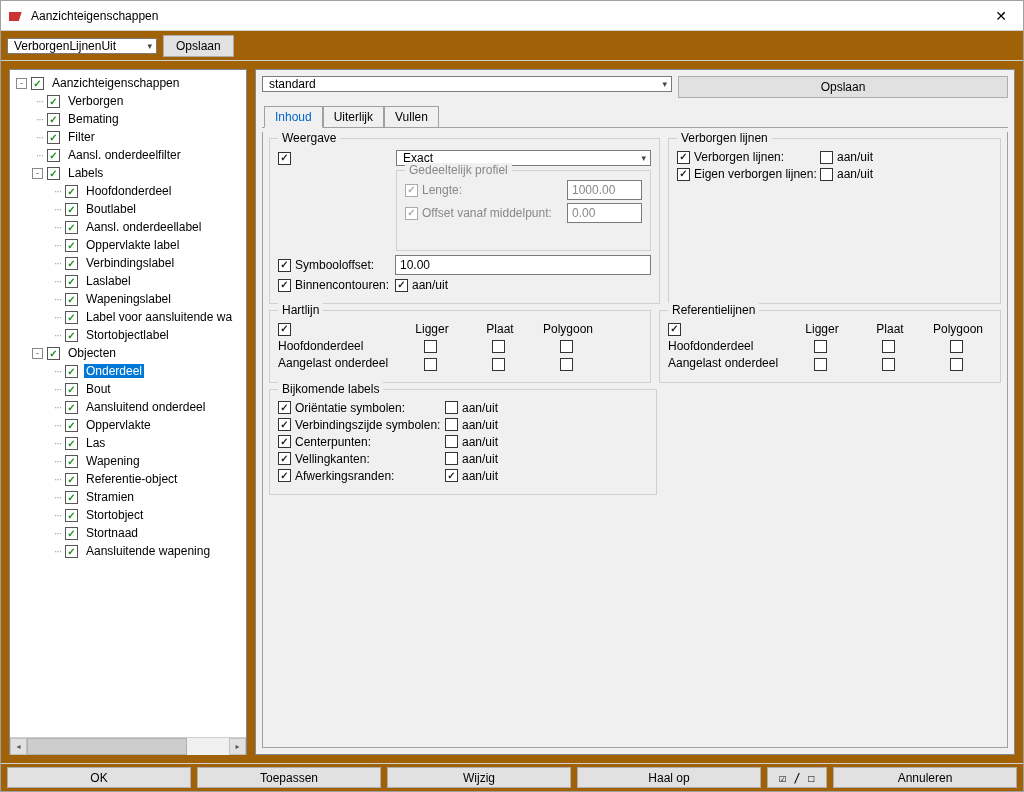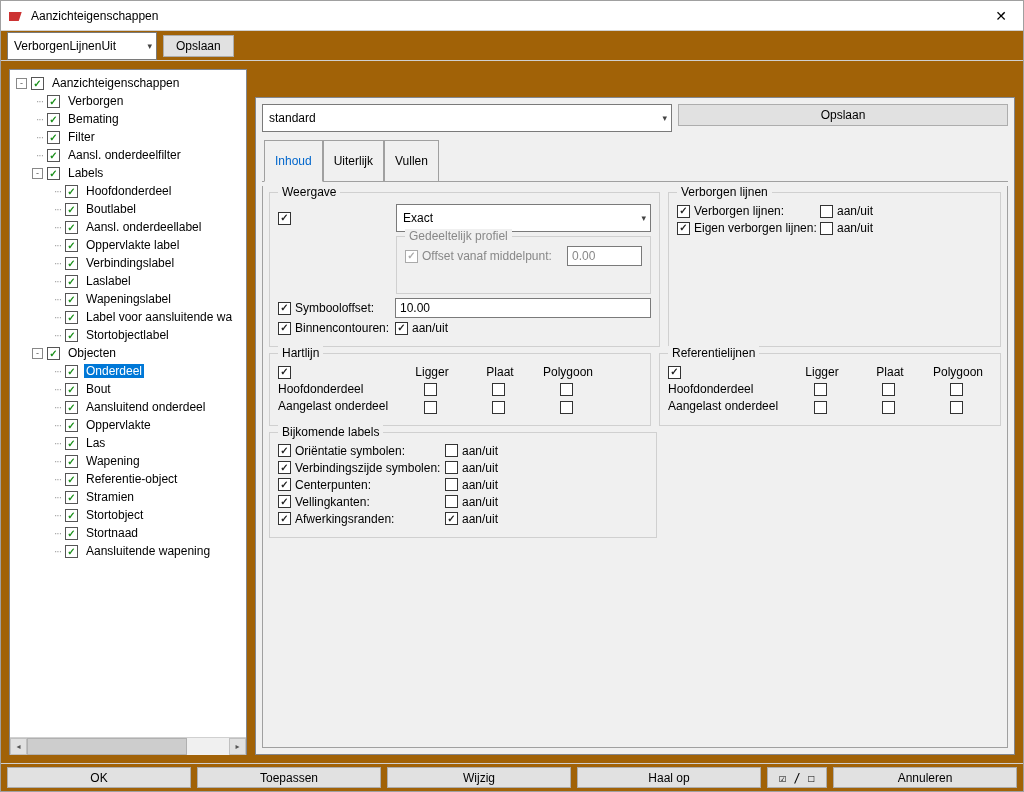--- a/index.html
+++ b/index.html
@@ -3,42 +3,42 @@
 <meta charset="utf-8">
 <style>
   * { box-sizing: border-box; font-family: "Segoe UI", Tahoma, sans-serif; font-size: 12px; }
   body { margin: 0; background: #f0f0f0; width: 1024px; height: 792px; overflow: hidden; user-select: none; }
   .window { width: 1024px; height: 792px; background: #a16207; border: 1px solid #a0a0a0; display: flex; flex-direction: column; }
   .titlebar { height: 30px; background: #fff; display: flex; align-items: center; padding: 0 8px; border-bottom: 1px solid #d0d0d0; }
   .titlebar .icon { width: 16px; height: 16px; margin-right: 6px; }
   .titlebar .title { flex: 1; }
   .titlebar .close-x { font-size: 14px; padding: 0 8px; cursor: pointer; }
   .toolbar { height: 30px; display: flex; align-items: center; padding: 4px 6px; gap: 6px; border-bottom: 1px solid #d0d0d0; }
-  .combo { height: 28px; background: #fff; border: 1px solid #7a7a7a; display: flex; align-items: center; padding: 0 4px 0 6px; min-width: 150px; justify-content: space-between; }
+  .combo { height: 16px; background: #fff; border: 1px solid #7a7a7a; display: flex; align-items: center; padding: 0 4px 0 6px; min-width: 150px; justify-content: space-between; }
   .combo.wide { flex: 1; }
   .combo .arrow { font-size: 9px; color: #444; }
   .btn { height: 22px; padding: 0 12px; background: #e1e1e1; border: 1px solid #adadad; display: inline-flex; align-items: center; justify-content: center; cursor: pointer; }
   .content { flex: 1; display: flex; padding: 8px; gap: 8px; min-height: 0; }
   .treepane { width: 238px; background: #fff; border: 1px solid #828790; display: flex; flex-direction: column; }
   .tree { flex: 1; overflow: auto; padding: 4px 2px; white-space: nowrap; }
   .tree-scroll-h { height: 17px; background: #f0f0f0; border-top: 1px solid #d0d0d0; display: flex; align-items: center; }
   .tree-scroll-h .sbtn { width: 17px; height: 17px; background: #e1e1e1; border: 1px solid #c0c0c0; display: flex; align-items: center; justify-content: center; font-size: 8px; color: #555; }
   .tree-scroll-h .track { flex: 1; height: 17px; background: #f0f0f0; position: relative; }
   .tree-scroll-h .thumb { position: absolute; left: 0; top: 0; height: 100%; width: 160px; background: #cdcdcd; border: 1px solid #b0b0b0; }
   .tree-row { display: flex; align-items: center; height: 18px; padding-left: 4px; gap: 2px; }
   .tree-row .exp { width: 11px; height: 11px; border: 1px solid #888; font-size: 9px; line-height: 8px; text-align: center; color: #555; margin-right: 2px; background: #fff; }
   .tree-row .chk { width: 13px; height: 13px; border: 1px solid #555; background: #fff; display: inline-flex; align-items: center; justify-content: center; margin-right: 4px; }
   .tree-row .chk::after { content: "✓"; color: #1a8f1a; font-size: 10px; font-weight: bold; }
   .tree-row .lbl { padding: 0 2px; }
   .tree-row .lbl.selected { background: #0078d7; color: #fff; }
   .dots { color: #999; font-size: 10px; letter-spacing: -1px; margin-right: 2px; }
-  .rightpane { flex: 1; background: #f0f0f0; border: 1px solid #828790; padding: 6px; display: flex; flex-direction: column; gap: 4px; min-height: 0; overflow: hidden; margin-top: 28px; }
+  .rightpane { flex: 1; background: #f0f0f0; border: 1px solid #828790; padding: 6px; display: flex; flex-direction: column; gap: 4px; min-height: 0; overflow: hidden; }
   .right-top { display: flex; gap: 6px; }
   .tabs { display: flex; border-bottom: 1px solid #a0a0a0; padding-left: 2px; margin-top: 4px; }
-  .tab { padding: 13px 10px; border: 1px solid #a0a0a0; border-bottom: none; background: #f0f0f0; margin-right: 0px; cursor: pointer; position: relative; text-align: right; }
+  .tab { padding: 3px 10px; border: 1px solid #a0a0a0; border-bottom: none; background: #f0f0f0; margin-right: 0px; cursor: pointer; position: relative; text-align: right; }
   .tab.active { background: #f0f0f0; border-bottom: 1px solid #f0f0f0; margin-bottom: -1px; color: #0066cc; }
   .tabbody { flex: 1; border: 1px solid #a0a0a0; border-top: none; padding: 6px; overflow: auto; }
   .rowflex { display: flex; gap: 8px; }
   .groupbox { border: 1px solid #d0d0d0; padding: 8px 8px 8px 8px; margin-bottom: 6px; position: relative; }
   .groupbox > .gtitle { position: absolute; top: -8px; left: 8px; background: #f0f0f0; padding: 0 4px; }
   .cb { width: 13px; height: 13px; border: 1px solid #333; background: #fff; display: inline-flex; align-items: center; justify-content: center; vertical-align: middle; margin-right: 4px; flex: 0 0 13px; }
   .cb.checked::after { content: "✓"; color: #222; font-size: 10px; font-weight: bold; line-height: 10px; }
   .cb.disabled { border-color: #aaa; }
   .cb.disabled.checked::after { color: #aaa; }
   .txt { vertical-align: middle; }
@@ -251,20 +251,25 @@
               <span class="cb checked" style="margin-right:105px"></span>
               <div class="combo" style="flex:1">
                 <span>Exact</span>
                 <span class="arrow">▾</span>
               </div>
             </div>
             <div class="innerbox">
               <span class="gtitle">Gedeeltelijk profiel</span>
               <div class="frow">
                 <span class="cb disabled checked"></span>
+                <span class="txt disabled" style="width:145px">Lengte:</span>
+                <span class="inputbox disabled" style="width:75px">1000.00</span>
+              </div>
+              <div class="frow">
+                <span class="cb disabled checked"></span>
                 <span class="txt disabled" style="width:145px">Offset vanaf middelpunt:</span>
                 <span class="inputbox disabled" style="width:75px">0.00</span>
               </div>
             </div>
             <div class="frow">
               <span class="cb checked"></span>
               <span class="txt" style="width:100px">Symbooloffset:</span>
               <span class="inputbox" style="flex:1">10.00</span>
             </div>
             <div class="frow">

